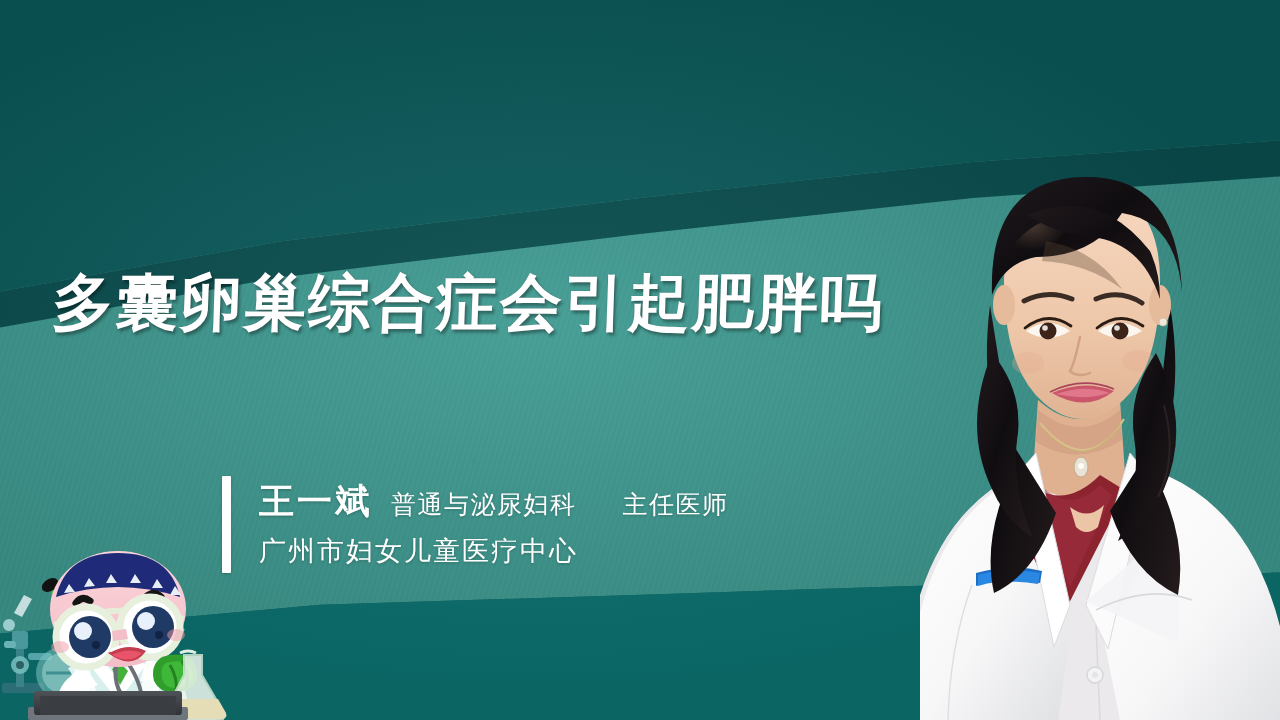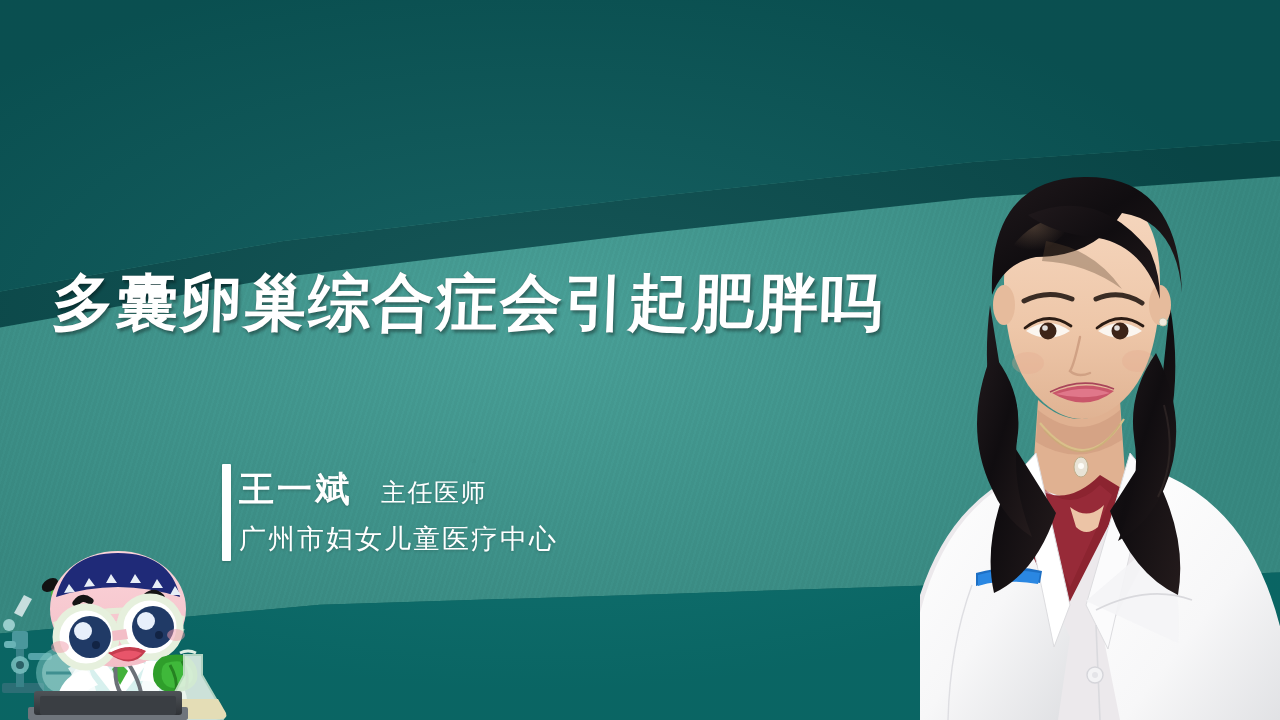--- a/index.html
+++ b/index.html
@@ -68,41 +68,41 @@
     font-family:"DejaVu Serif","Liberation Serif",serif;
     font-size:62px;line-height:1;font-weight:700;
     color:#ffffff;letter-spacing:2px;
     text-shadow:2px 3px 3px rgba(0,0,0,.33), 0 0 1px rgba(0,0,0,.4);
     white-space:nowrap;
     transform:skewX(-2deg);
   }
 
   
   .info{
-    position:absolute;left:222px;top:464px;
-    display:flex;align-items:stretch;gap:8px;
+    position:absolute;left:222px;top:476px;
+    display:flex;align-items:stretch;gap:28px;
   }
   .info-bar{
     width:9px;background:#ffffff;border-radius:1px;
     box-shadow:0 1px 3px rgba(0,0,0,.22);
     flex:0 0 9px;
   }
   .info-text{display:flex;flex-direction:column;justify-content:space-between;padding:2px 0 4px;}
   .info-row1{display:flex;align-items:baseline;gap:18px;white-space:nowrap;}
   .doc-name{
     font-size:35px;font-weight:700;color:#fff;letter-spacing:3px;
     text-shadow:0 1px 3px rgba(0,0,0,.25);
   }
   .doc-dept{
     font-size:25px;font-weight:400;color:#fff;letter-spacing:1.5px;
     text-shadow:0 1px 3px rgba(0,0,0,.22);
   }
   .doc-title-rank{
     font-size:25px;font-weight:400;color:#fff;letter-spacing:1.5px;
-    text-shadow:0 1px 3px rgba(0,0,0,.22);margin-left:10px;
+    text-shadow:0 1px 3px rgba(0,0,0,.22);margin-left:28px;
   }
   .doc-hospital{
     font-size:27px;font-weight:400;color:#fff;letter-spacing:2px;
     margin-top:8px;white-space:nowrap;
     text-shadow:0 1px 3px rgba(0,0,0,.22);
   }
 
   
   .photo{
     position:absolute;right:0px;top:155px;width:360px;height:565px;
@@ -237,20 +237,21 @@
     </svg>
   </div>
 
   <div class="title">多囊卵巢综合症会引起肥胖吗</div>
 
   <div class="info">
     <div class="info-bar"></div>
     <div class="info-text">
       <div class="info-row1">
         <span class="doc-name">王一斌</span>
+        <span class="doc-dept">普通与泌尿妇科</span>
         <span class="doc-title-rank">主任医师</span>
       </div>
       <div class="doc-hospital">广州市妇女儿童医疗中心</div>
     </div>
   </div>
 
   <div class="mascot">
     <svg viewBox="0 0 235 235" xmlns="http://www.w3.org/2000/svg">
       <defs>
         <linearGradient id="headG" x1="0" y1="0" x2="0" y2="1">

